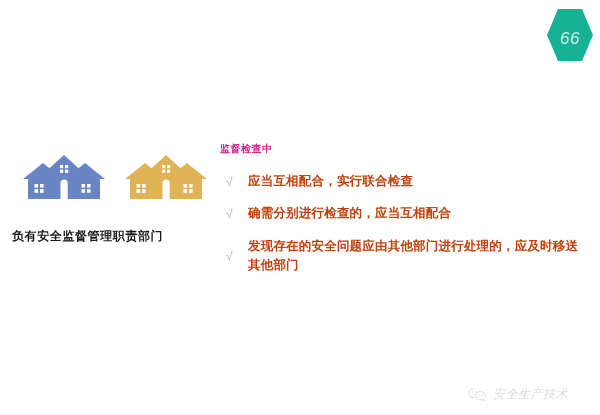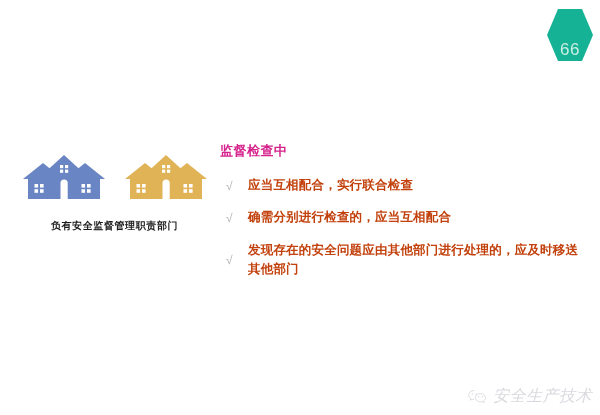--- a/index.html
+++ b/index.html
@@ -20,64 +20,65 @@
   .page-badge {
     position: absolute;
     top: 8px;
     left: 546px;
     width: 48px;
     height: 54px;
   }
   .page-badge svg { display: block; }
   .page-badge .num {
     position: absolute;
-    top: 15px; left: 0;
+    top: 4px; left: 0;
     width: 48px;
     height: 54px;
     display: flex;
     align-items: center;
     justify-content: center;
     font-size: 17px;
     color: #cdeee5;
     letter-spacing: 0.5px;
+    font-style: italic;
   }
 
   
   .left-block {
     position: absolute;
     top: 140px;
     left: 12px;
     width: 205px;
   }
   .houses {
     display: flex;
     justify-content: center;
     align-items: flex-end;
     gap: 16px;
     height: 62px;
   }
   .house-wrap { line-height: 0; }
   .left-caption {
-    margin-top: 17px;
-    text-align: center;
-    font-size: 10px;
+    margin-top: 26px;
+    text-align: left;
+    font-size: 12px;
     font-weight: bold;
     color: #1b1b1b;
     letter-spacing: 0.6px;
   }
 
   
   .right-block {
     position: absolute;
     top: 142px;
     left: 218px;
     width: 372px;
   }
   .section-title {
-    font-size: 13px;
+    font-size: 10px;
     font-weight: bold;
     color: #d6228c;
     letter-spacing: 0.5px;
     margin: 0 0 16px 2px;
   }
   .bullet-list {
     list-style: none;
     margin: 0;
     padding: 0;
   }
@@ -107,21 +108,21 @@
   .footer-mark {
     position: absolute;
     left: 468px;
     top: 386px;
     display: flex;
     align-items: center;
     gap: 6px;
     opacity: 0.38;
   }
   .footer-mark .wm-text {
-    font-size: 16px;
+    font-size: 12px;
     color: #9b9bab;
     font-style: italic;
     letter-spacing: 0.5px;
   }
 </style>
 </head>
 <body>
 
 <div class="page-badge">
   <svg width="48" height="54" viewBox="0 0 48 54" xmlns="http://www.w3.org/2000/svg">

